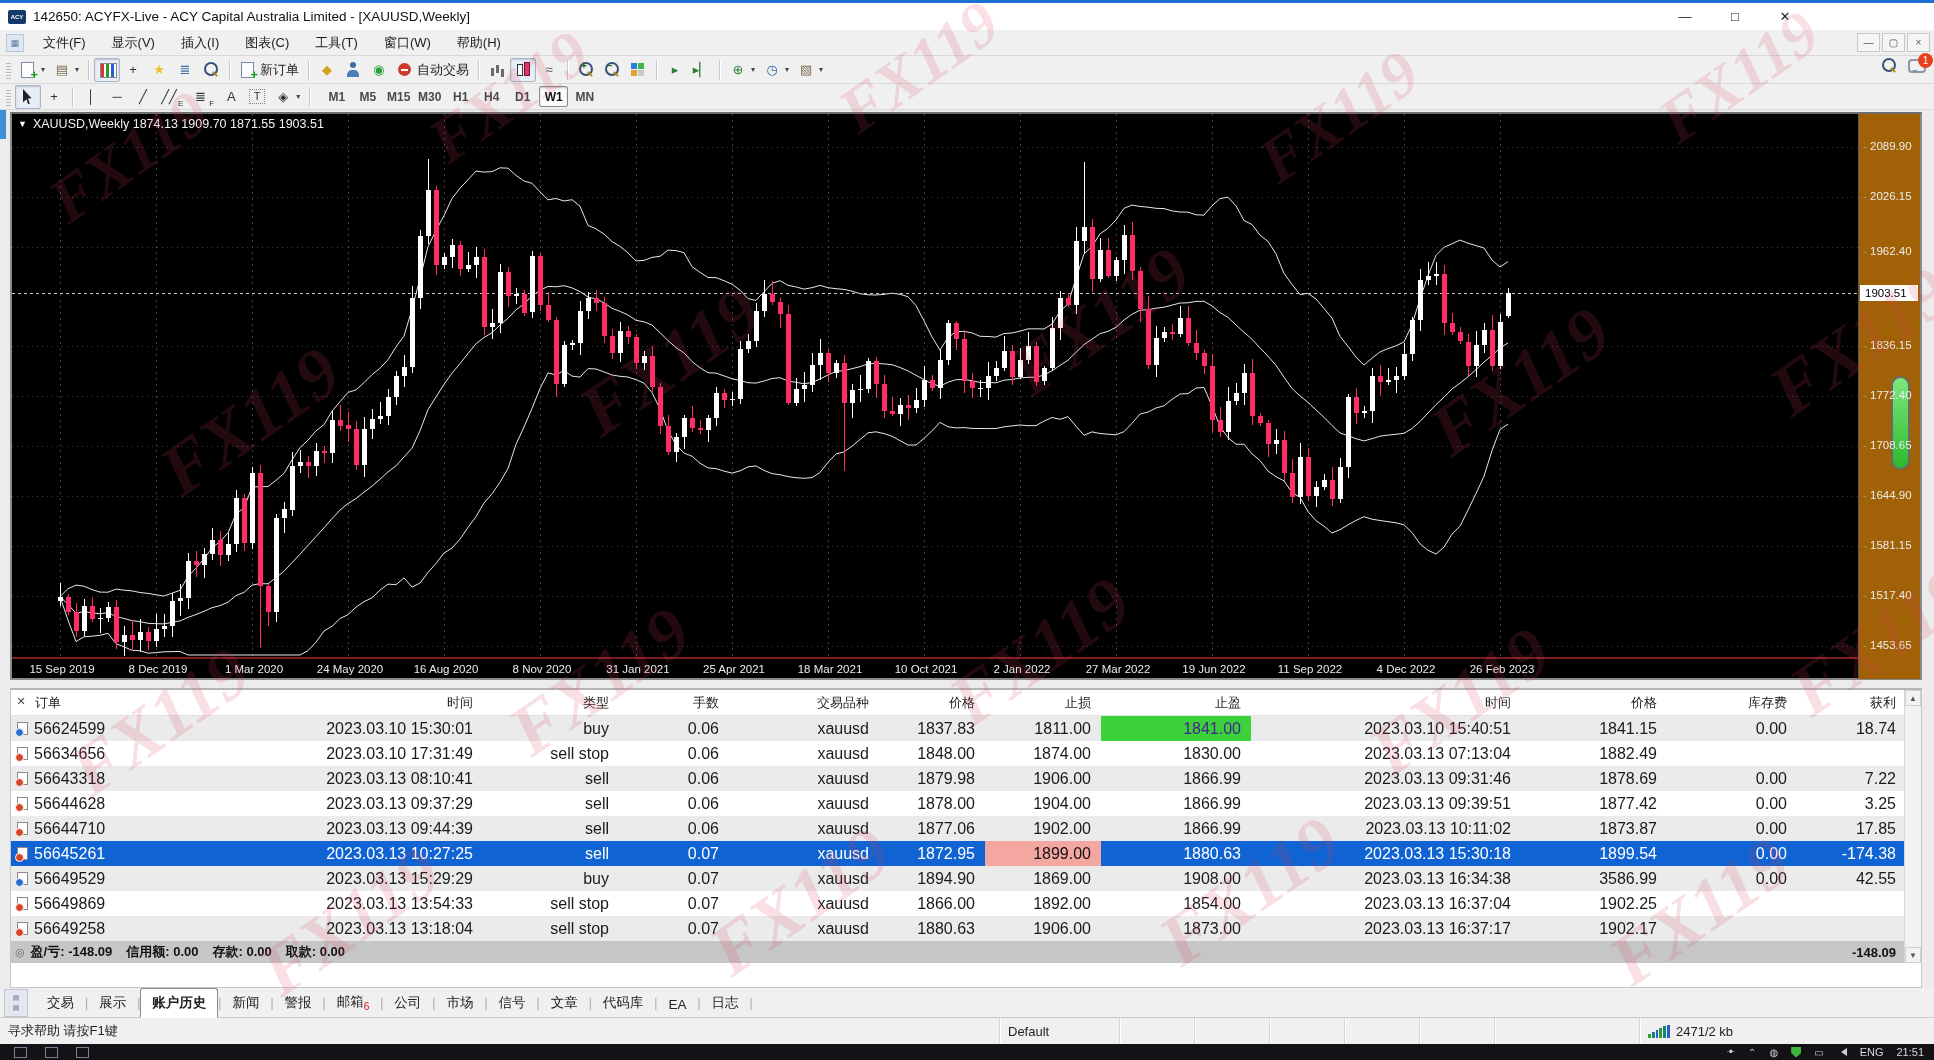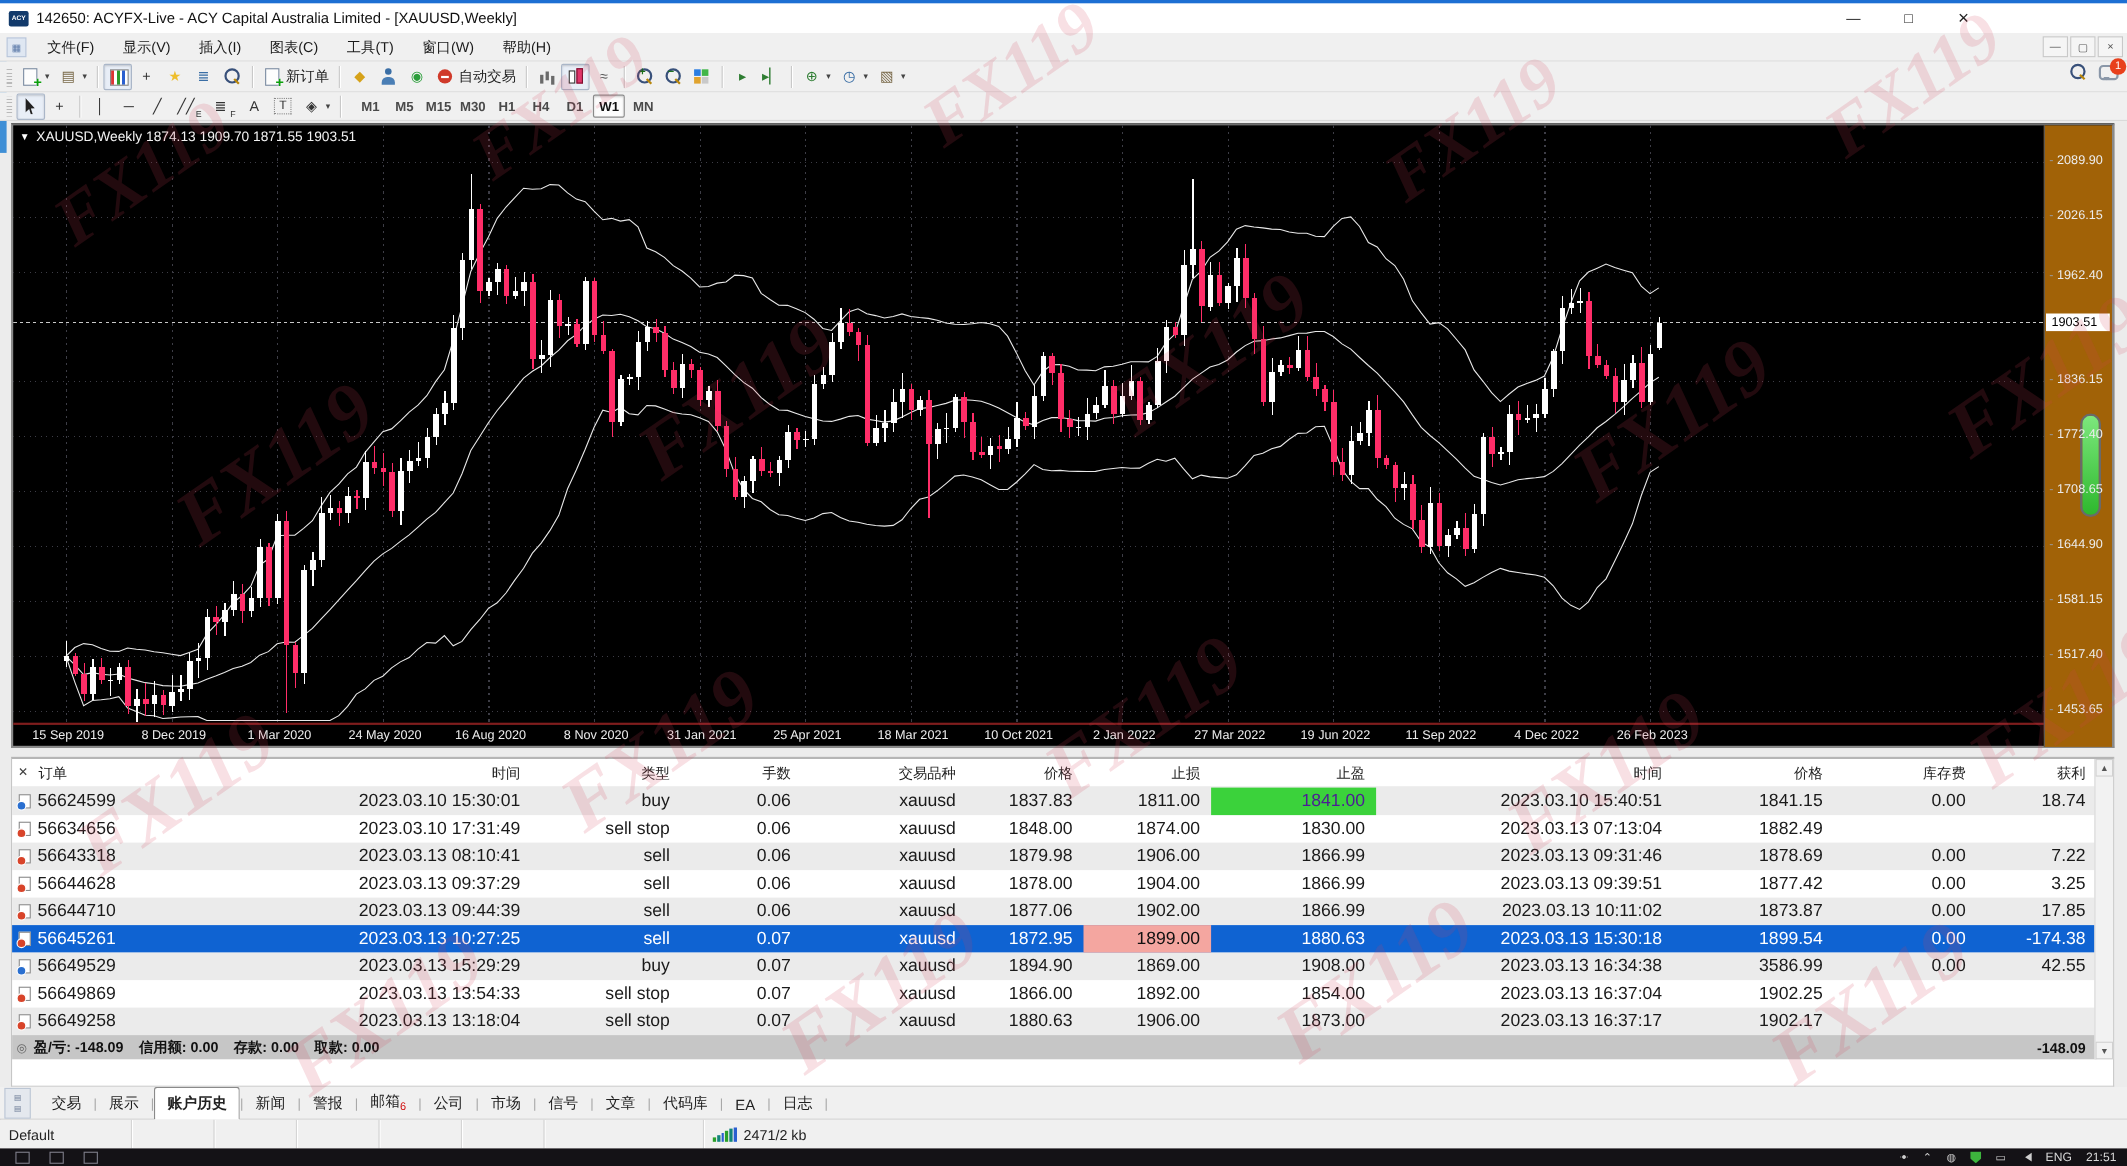--- a/index.html
+++ b/index.html
@@ -1004,20 +1004,21 @@
     <span class="tabsep">|</span>
     <span class="tab">代码库</span>
     <span class="tabsep">|</span>
     <span class="tab">EA</span>
     <span class="tabsep">|</span>
     <span class="tab">日志</span>
     <span class="tabsep">|</span>
   </div>
 
 <div class="statusbar">
+  <span class="scell help">寻求帮助 请按F1键</span>
   <span class="scell profile">Default</span>
   <span class="scell e1"></span>
   <span class="scell e2"></span>
   <span class="scell e3"></span>
   <span class="scell e4"></span>
   <span class="scell e5"></span>
   <span class="scell e6"></span>
   <span class="scell traffic">
     <span class="bars-ico">
         <i style="height:4px"></i>

